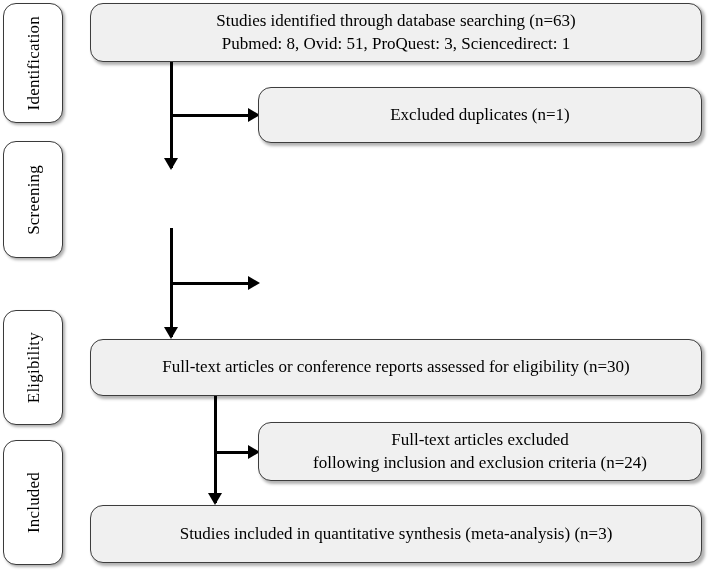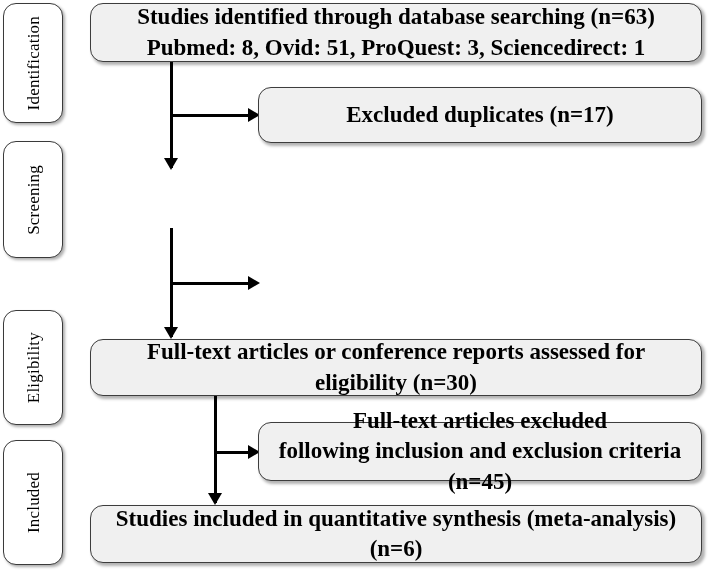--- a/index.html
+++ b/index.html
@@ -49,24 +49,23 @@
     border: 1.5px solid #3d3d3d;
     border-radius: 13px;
     box-shadow: 2.5px 2.5px 3px rgba(0,0,0,0.30);
     display: flex;
     align-items: center;
     justify-content: center;
     text-align: center;
     padding: 2px 10px;
   }
   .node-text {
-    font-size: 23px;
+    font-size: 17px;
     line-height: 1.32;
     white-space: pre-line;
-    font-weight: bold;
   }
 
   
   .conn-v {
     position: absolute;
     width: 3px;
     background: #000000;
   }
   .conn-h {
     position: absolute;
@@ -125,31 +124,31 @@
   <div class="arrow-down" style="left:207.5px; top:493px;"></div>
   <div class="conn-h" style="left:214px; top:450.5px; width:36px;"></div>
   <div class="arrow-right" style="left:248px; top:445px;"></div>
 
   <div class="node" style="left:90px; top:3px; width:612px; height:59px;">
     <span class="node-text">Studies identified through database searching (n=63)
 Pubmed: 8, Ovid: 51, ProQuest: 3, Sciencedirect: 1</span>
   </div>
 
   <div class="node" style="left:258px; top:87px; width:444px; height:56px;">
-    <span class="node-text">Excluded duplicates (n=17)</span>
+    <span class="node-text">Excluded duplicates (n=1)</span>
   </div>
 
 
 
   <div class="node" style="left:90px; top:339px; width:612px; height:57px;">
     <span class="node-text">Full-text articles or conference reports assessed for eligibility (n=30)</span>
   </div>
 
   <div class="node" style="left:258px; top:422px; width:444px; height:59px;">
     <span class="node-text">Full-text articles excluded
-following inclusion and exclusion criteria (n=45)</span>
+following inclusion and exclusion criteria (n=24)</span>
   </div>
 
   <div class="node" style="left:90px; top:505px; width:612px; height:58px;">
-    <span class="node-text">Studies included in quantitative synthesis (meta-analysis) (n=6)</span>
+    <span class="node-text">Studies included in quantitative synthesis (meta-analysis) (n=3)</span>
   </div>
 
 </div>
 
 </body></html>

